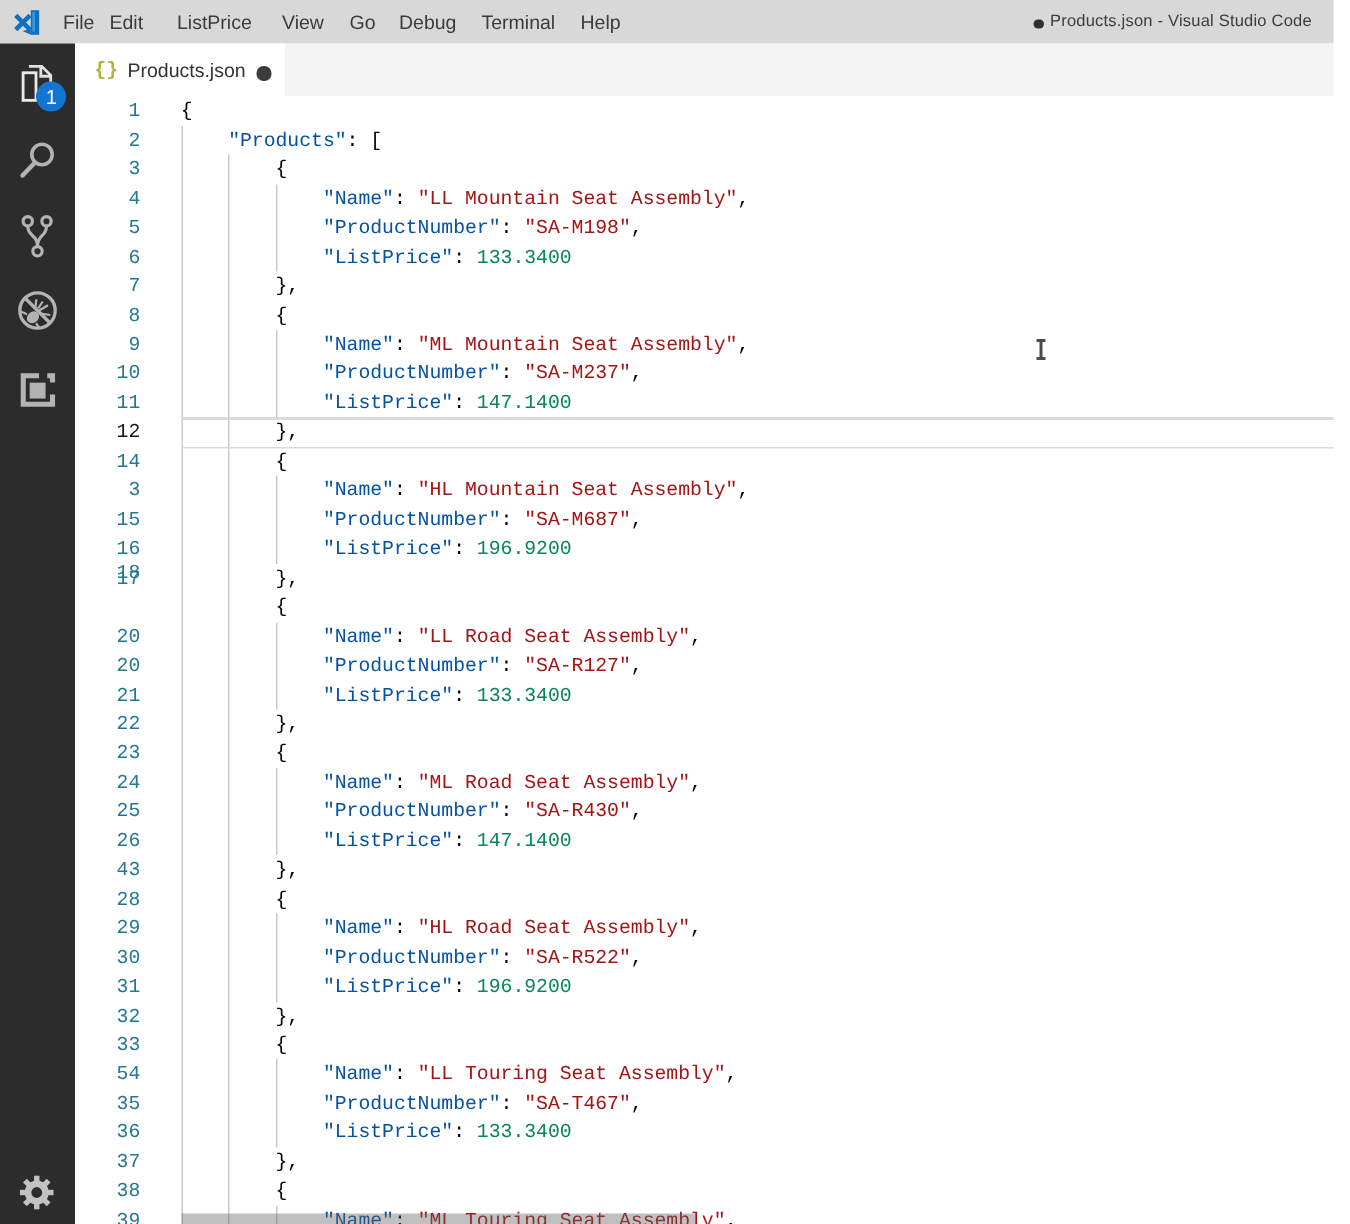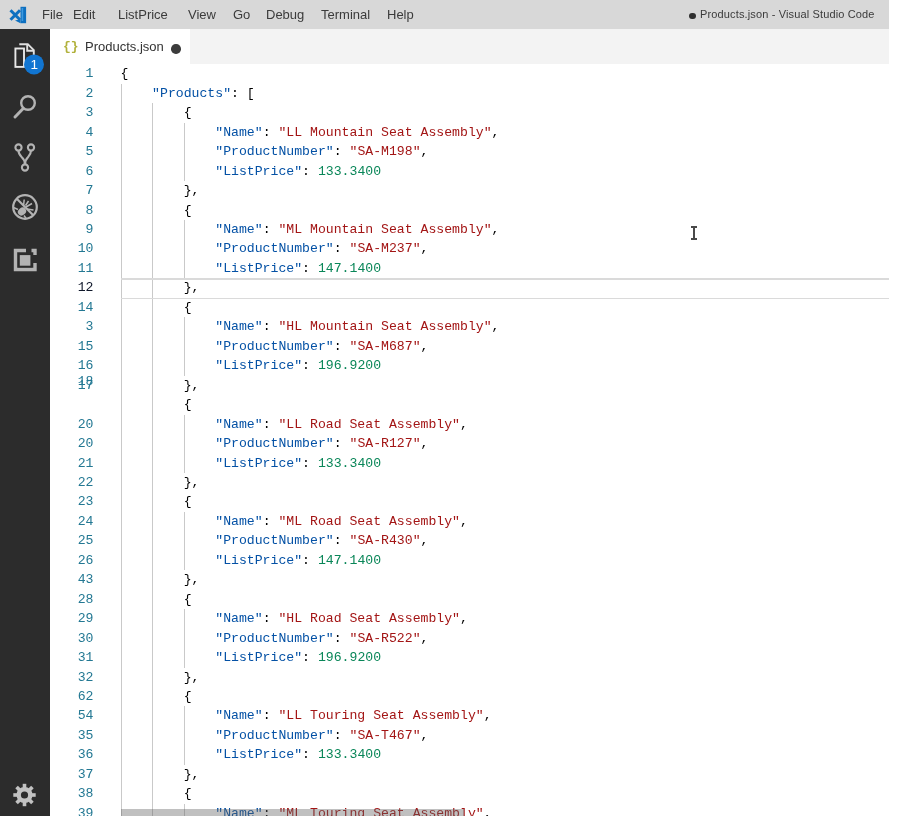--- a/index.html
+++ b/index.html
@@ -143,21 +143,21 @@
 <div class="ln" style="top:492.42px">23</div>
 <div class="ln" style="top:511.88px">24</div>
 <div class="ln" style="top:531.34px">25</div>
 <div class="ln" style="top:550.80px">26</div>
 <div class="ln" style="top:570.26px">43</div>
 <div class="ln" style="top:589.72px">28</div>
 <div class="ln" style="top:609.18px">29</div>
 <div class="ln" style="top:628.64px">30</div>
 <div class="ln" style="top:648.10px">31</div>
 <div class="ln" style="top:667.56px">32</div>
-<div class="ln" style="top:687.02px">62</div>
+<div class="ln" style="top:687.02px">33</div>
 <div class="ln" style="top:706.48px">54</div>
 <div class="ln" style="top:725.94px">35</div>
 <div class="ln" style="top:745.40px">36</div>
 <div class="ln" style="top:764.86px">37</div>
 <div class="ln" style="top:784.32px">38</div>
 <div class="ln" style="top:803.78px">39</div>
 <div class="ig" style="left:120.50px;top:83.76px;height:732.24px"></div>
 <div class="ig" style="left:152.10px;top:103.22px;height:712.78px"></div>
 <div class="ig" style="left:183.70px;top:122.68px;height:58.38px"></div>
 <div class="ig" style="left:183.70px;top:219.98px;height:58.38px"></div>

